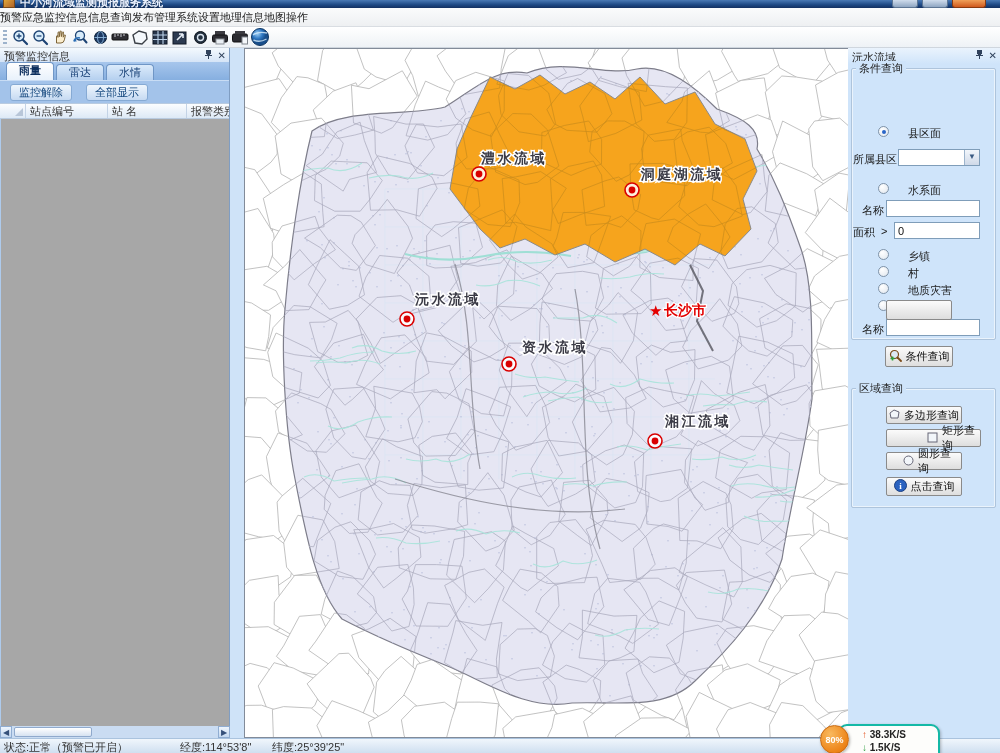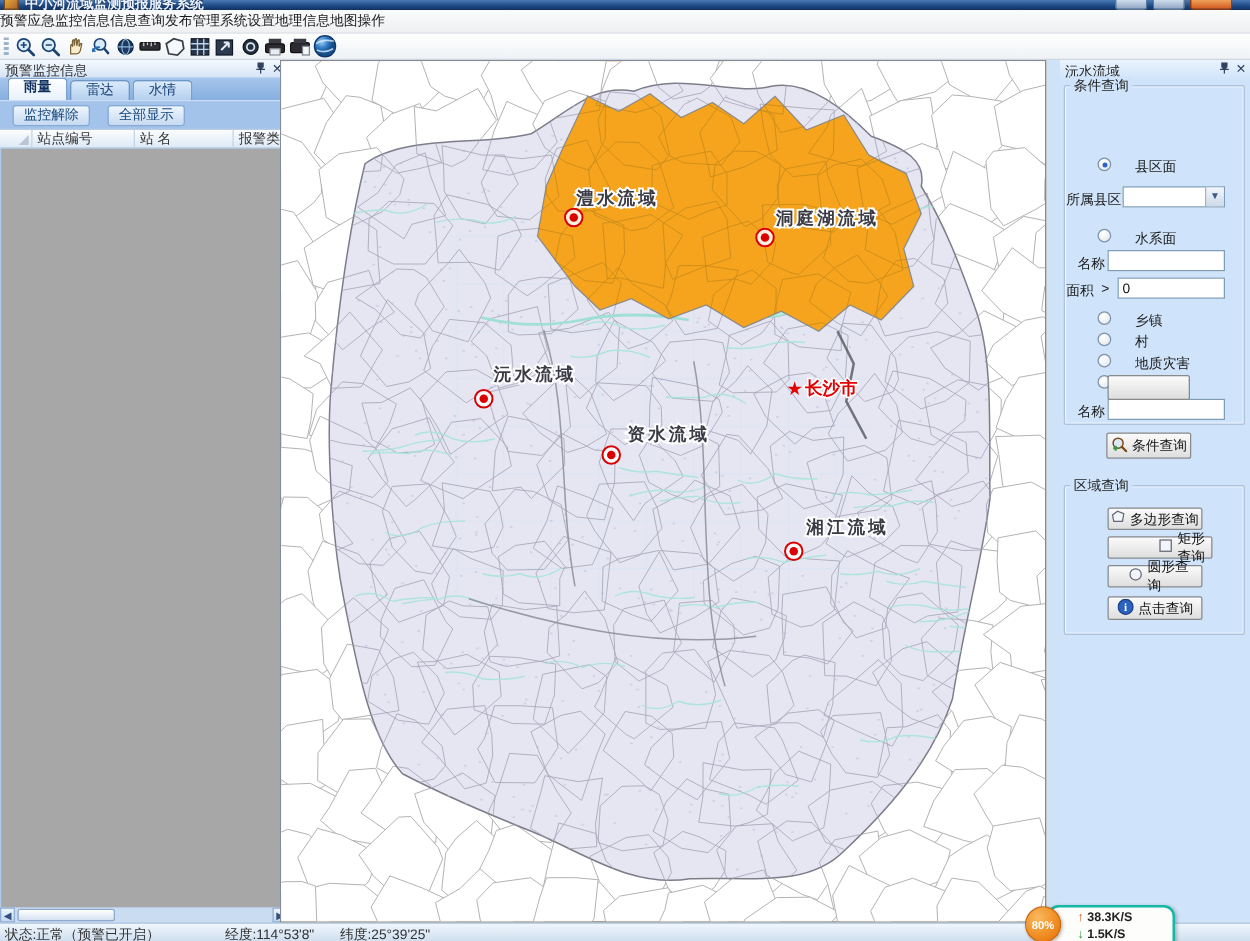--- a/index.html
+++ b/index.html
@@ -69,22 +69,22 @@
   .lp-body { position:absolute; left:1px; top:71px; width:228px; height:607px; background:#a7a7a7; }
   .lp-hscroll { position:absolute; left:0; top:678px; width:230px; height:12px;
     background:#cadcf2; display:flex; align-items:center; }
   .hs-arrow { width:12px; height:12px; text-align:center; line-height:11px; font-size:8px; color:#35507a;
     background:linear-gradient(#eef5fd,#c4d8f0); border:1px solid #90add2; }
   .hs-arrow.right { margin-left:auto; }
   .hs-thumb { width:78px; height:10px; margin-left:2px; border:1px solid #8fa9cc; border-radius:2px;
     background:linear-gradient(#ffffff,#d6e2f1); }
 
   
-  .map-area { position:absolute; left:224px; top:0; width:613px; height:690px;
-    background:#fdba74; border:1px solid #828b99; }
+  .map-area { position:absolute; left:244px; top:0; width:613px; height:690px;
+    background:#15803d; border:1px solid #828b99; }
   .map-area svg { display:block; }
 
   
   .right-panel { position:absolute; left:848px; top:0; width:152px; height:690px; background:#cfe4fa; }
   .rp-header { position:absolute; left:0; top:0; width:100%; height:16px; color:#222;
     padding:2px 4px; font-size:11px; background:linear-gradient(#eaf3fd,#cfe4fa); }
   .groupbox { position:absolute; border:1px solid #aec4dc; border-radius:2px;
     box-shadow:inset 0 0 0 1px #eaf3fc; }
   .grouplegend { position:absolute; top:-8px; left:4px; background:#cfe4fa; padding:0 3px;
     color:#222; font-size:11px; }
@@ -1855,21 +1855,21 @@
         <div class="grouplegend">区域查询</div>
       </div>
       <div class="rp-btn" style="left:38px; top:358px; width:76px; height:18px;">
         <span class="shape-ico">
           <svg width="11" height="11" viewBox="0 0 11 11">
               <path d="M2 9 L1 4 L5 1 L10 3 L9 9 Z" fill="#f2f6fa" stroke="#667"></path>
             </svg>
         </span>
         <span>多边形查询</span>
       </div>
-      <div class="rp-btn" style="left:38px; top:381px; width:84px; height:18px;padding-left:40px;">
+      <div class="rp-btn" style="left:38px; top:381px; width:95px; height:18px;padding-left:40px;">
         <span class="shape-ico">
           <svg width="11" height="11" viewBox="0 0 11 11">
               <rect x="1" y="1" width="9" height="9" fill="#f2f6fa" stroke="#667"></rect>
             </svg>
         </span>
         <span>矩形查询</span>
       </div>
       <div class="rp-btn" style="left:38px; top:404px; width:76px; height:18px;padding-left:16px;">
         <span class="shape-ico">
           <svg width="11" height="11" viewBox="0 0 11 11">

